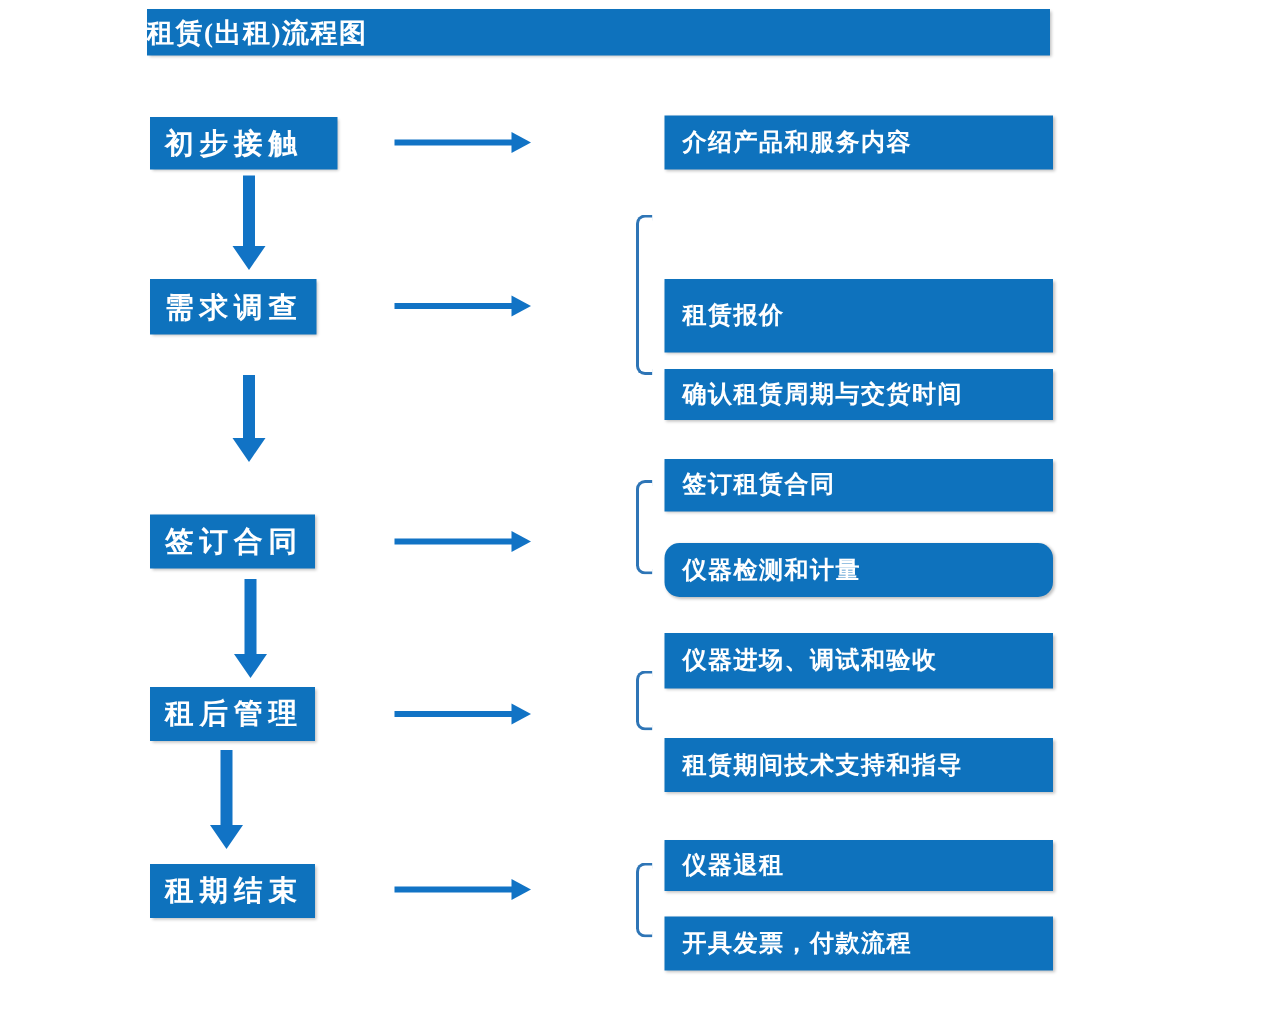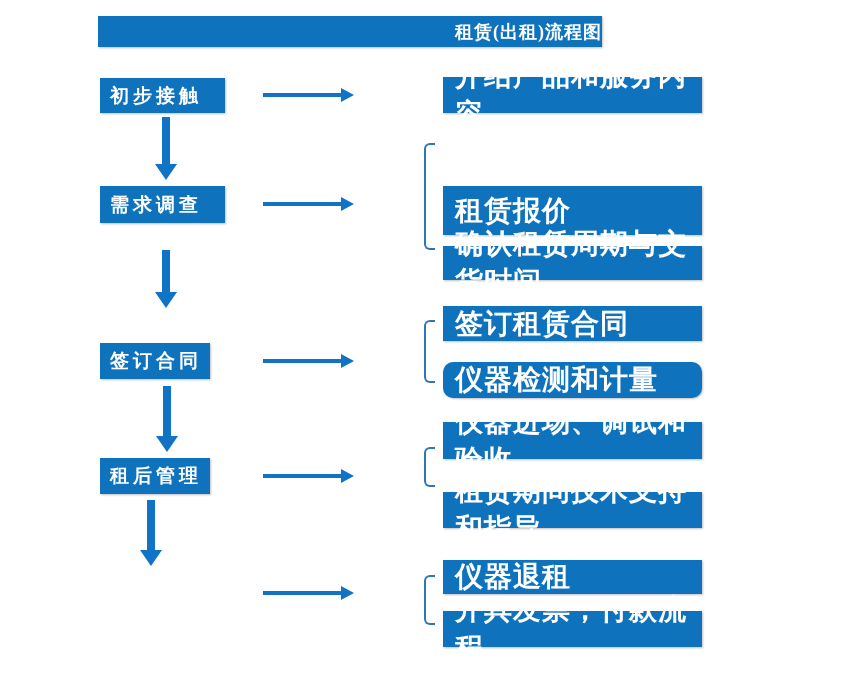--- a/index.html
+++ b/index.html
@@ -21,33 +21,33 @@
   .bluebox{
     position:absolute;
     background:var(--box-blue);
     color:var(--text-white);
     font-weight:bold;
     display:flex;
     align-items:center;
     box-shadow:1px 1px 2px rgba(0,0,0,0.25);
   }
   .titlebar{
-    left:98px;top:16px;width:504px;height:31px;
-    justify-content:flex-end;
+    left:98px;top:6px;width:602px;height:31px;
+    justify-content:flex-start;
     font-size:18px;
     letter-spacing:1px;
   }
   .stage{
     font-size:19px;
     letter-spacing:4px;
     padding-left:10px;
   }
   .outbox{
     left:443px;width:259px;
-    font-size:28px;
+    font-size:16px;
     letter-spacing:1px;
     padding-left:12px;
   }
   
   .harrow{position:absolute;width:91px;height:14px;}
   .harrow .stem{
     position:absolute;left:0;top:5px;width:79px;height:4px;
     background:var(--arrow-blue);
   }
   .harrow .head{
@@ -84,32 +84,35 @@
 <div class="canvas">
 
   <div class="bluebox titlebar">
     <span>租赁(出租)流程图</span>
   </div>
 
   <div class="bluebox stage" style="left:100px;top:78px;width:125px;height:35px;">
     <span>初步接触</span>
   </div>
 
-  <div class="bluebox stage" style="left:100px;top:186px;width:125px;height:37px;">
+  <div class="bluebox stage" style="left:100px;top:186px;width:111px;height:37px;">
     <span>需求调查</span>
   </div>
 
   <div class="bluebox stage" style="left:100px;top:343px;width:110px;height:36px;">
     <span>签订合同</span>
   </div>
 
   <div class="bluebox stage" style="left:100px;top:458px;width:110px;height:36px;">
     <span>租后管理</span>
   </div>
 
+  <div class="bluebox stage" style="left:100px;top:576px;width:110px;height:36px;">
+    <span>租期结束</span>
+  </div>
 
   <div class="varrow" style="left:155px;top:117px;height:63px;">
     <div class="stem" style="height:47px;"></div>
     <div class="head"></div>
   </div>
   <div class="varrow" style="left:155px;top:250px;height:58px;">
     <div class="stem" style="height:42px;"></div>
     <div class="head"></div>
   </div>
   <div class="varrow" style="left:156px;top:386px;height:66px;">

